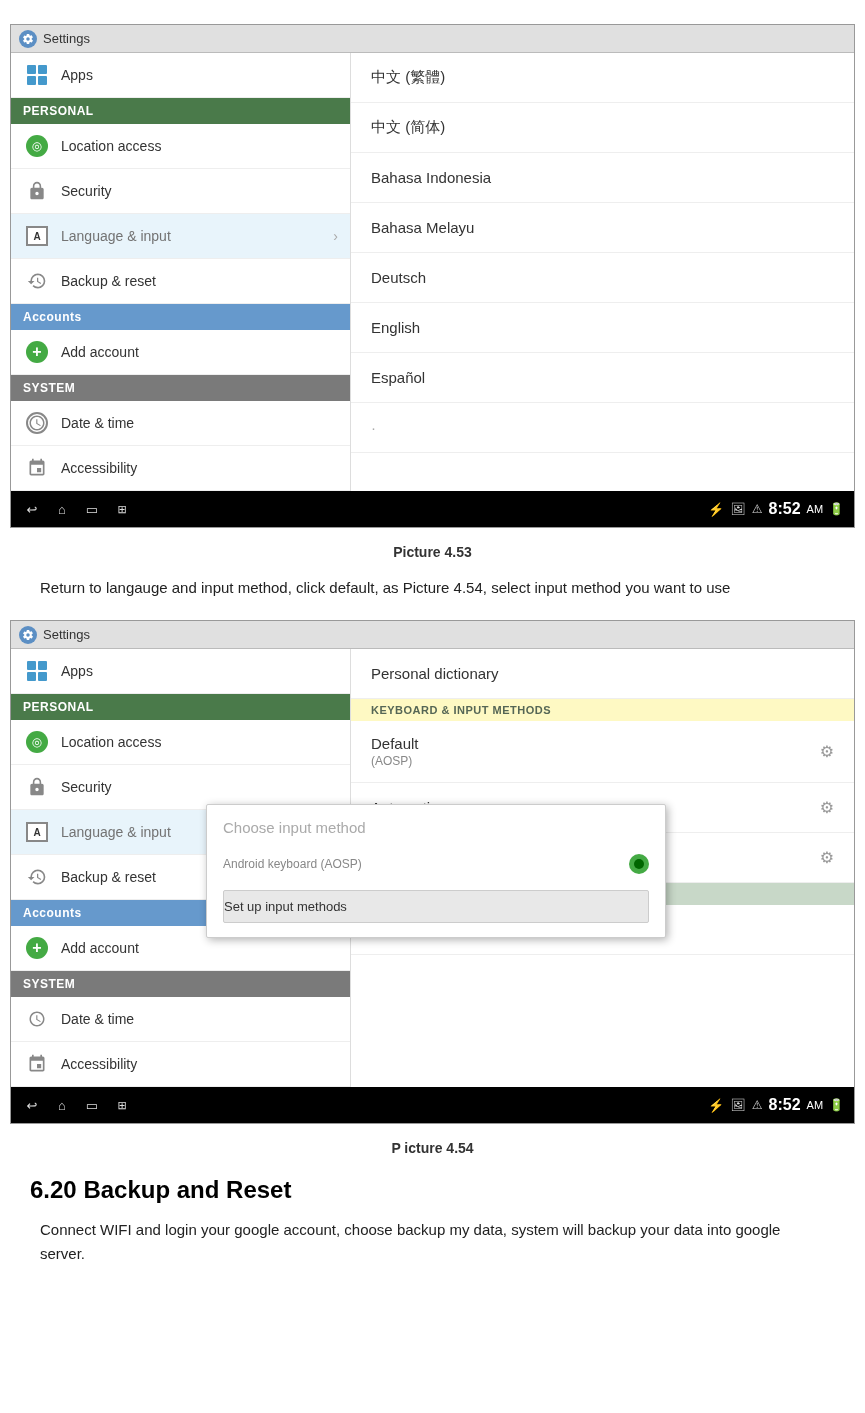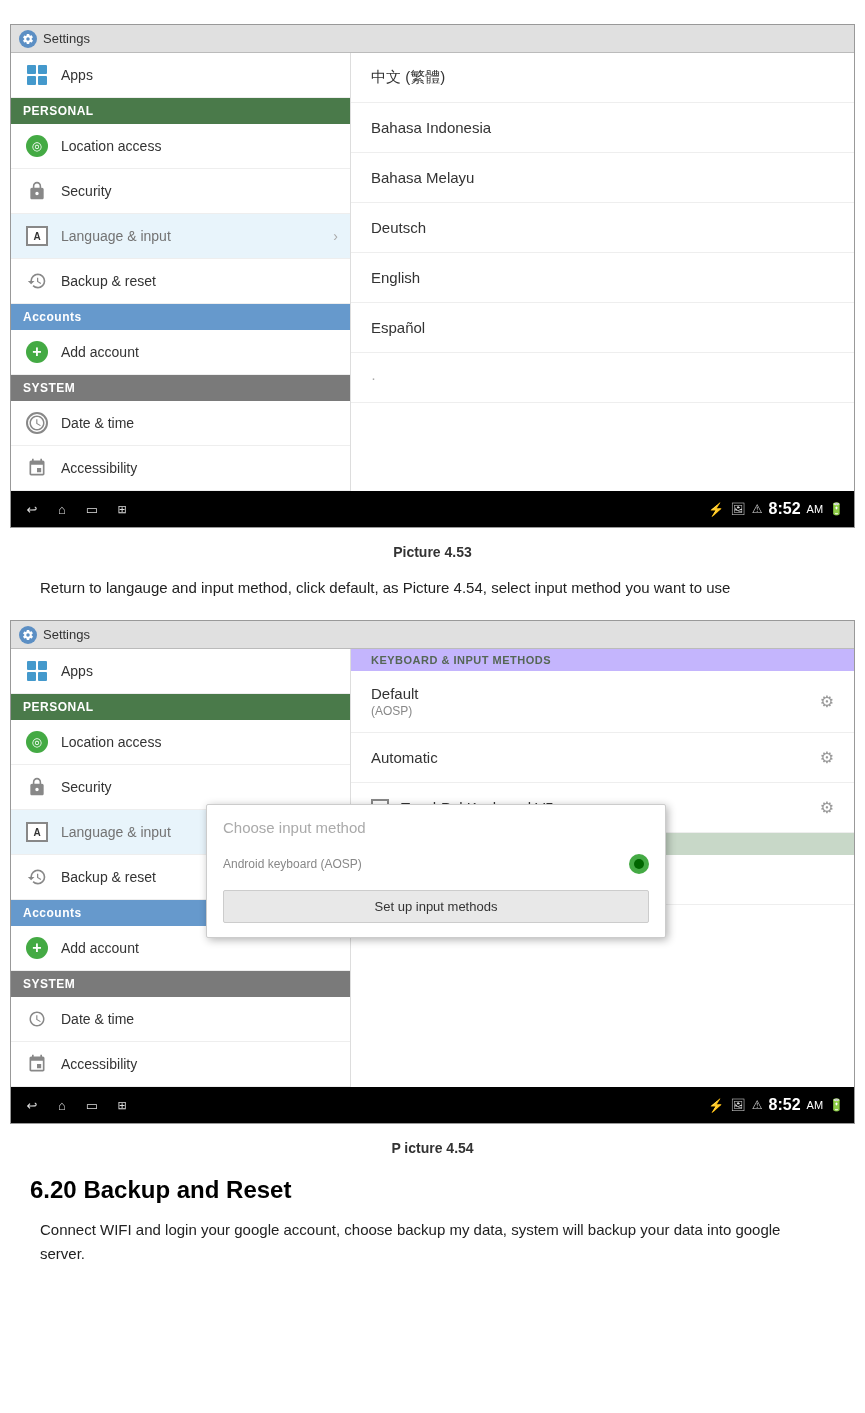--- a/index.html
+++ b/index.html
@@ -236,29 +236,29 @@
       border-radius: 50%;
       background: #006600;
     }
     .dialog-option-text { font-size: 14px; color: #333; }
     .dialog-option-sub { font-size: 12px; color: #888; }
     .dialog-setup-btn {
       margin: 6px 16px 14px 16px;
       background: #e8e8e8;
       border: 1px solid #ccc;
       padding: 8px 0;
-      text-align: center;
+      text-align: left;
       font-size: 13px;
       color: #333;
       border-radius: 2px;
       cursor: pointer;
     }
 
     .right-panel-section-header {
-      background: #c4b5fd;
+      background: #fef9c3;
       padding: 5px 20px;
       font-size: 11px;
       color: #556655;
       letter-spacing: 0.5px;
       font-weight: bold;
     }
     .right-item-sub {
       font-size: 12px;
       color: #888;
       margin-top: 2px;
@@ -381,20 +381,21 @@
             <svg width="20" height="20" viewBox="0 0 24 24" fill="#888">
               <path d="M17 12h-5v5h5v-5zM16 1v2H8V1H6v2H5c-1.11 0-1.99.9-1.99 2L3 19c0 1.1.89 2 2 2h14c1.1 0 2-.9 2-2V5c0-1.1-.9-2-2-2h-1V1h-2zm3 18H5V8h14v11z"></path>
             </svg>
           </div>
           <span class="menu-item-label">Accessibility</span>
         </div>
       </div>
 
       <div class="right-panel">
         <div class="right-item">中文 (繁體)</div>
+        <div class="right-item">中文 (简体)</div>
         <div class="right-item">Bahasa Indonesia</div>
         <div class="right-item">Bahasa Melayu</div>
         <div class="right-item">Deutsch</div>
         <div class="right-item">English</div>
         <div class="right-item">Español</div>
         <div class="right-item" style="color:#aaa;">·</div>
       </div>
     </div>
 
     <div class="status-bar">
@@ -497,20 +498,23 @@
             <div class="menu-item-icon">
               <svg width="20" height="20" viewBox="0 0 24 24" fill="#888">
                 <path d="M17 12h-5v5h5v-5zM16 1v2H8V1H6v2H5c-1.11 0-1.99.9-1.99 2L3 19c0 1.1.89 2 2 2h14c1.1 0 2-.9 2-2V5c0-1.1-.9-2-2-2h-1V1h-2zm3 18H5V8h14v11z"></path>
               </svg>
             </div>
             <span class="menu-item-label">Accessibility</span>
           </div>
         </div>
 
         <div class="right-panel">
+          <div class="right-item">
+            <span>Personal dictionary</span>
+          </div>
           <div class="right-panel-section-header">KEYBOARD &amp; INPUT METHODS</div>
           <div class="right-item" style="display:flex;align-items:center;">
             <div style="display:flex;flex-direction:column;flex:1;">
               <span>Default</span>
               <div class="right-item-sub">(AOSP)</div>
             </div>
             <span class="gear-icon">⚙</span>
           </div>
           <div class="right-item" style="display:flex;align-items:center;">
             <div style="flex:1;">

